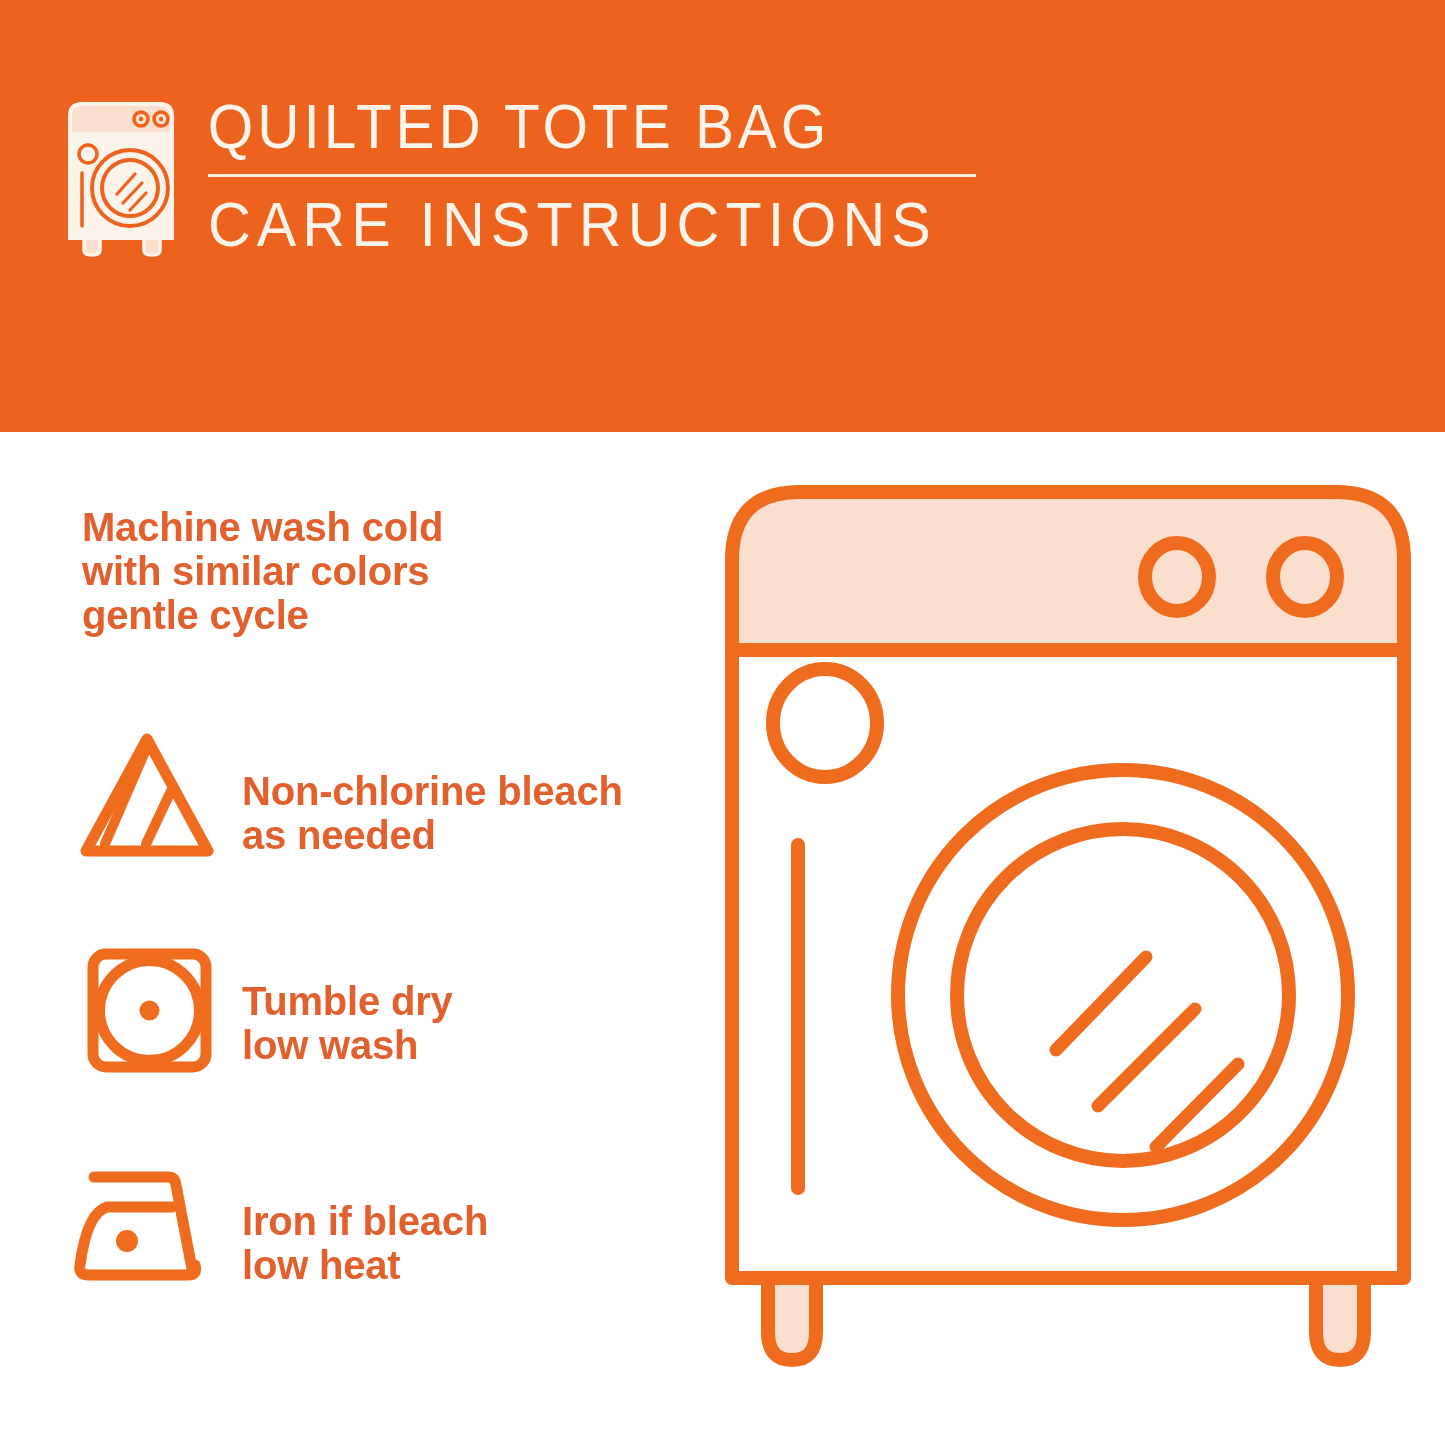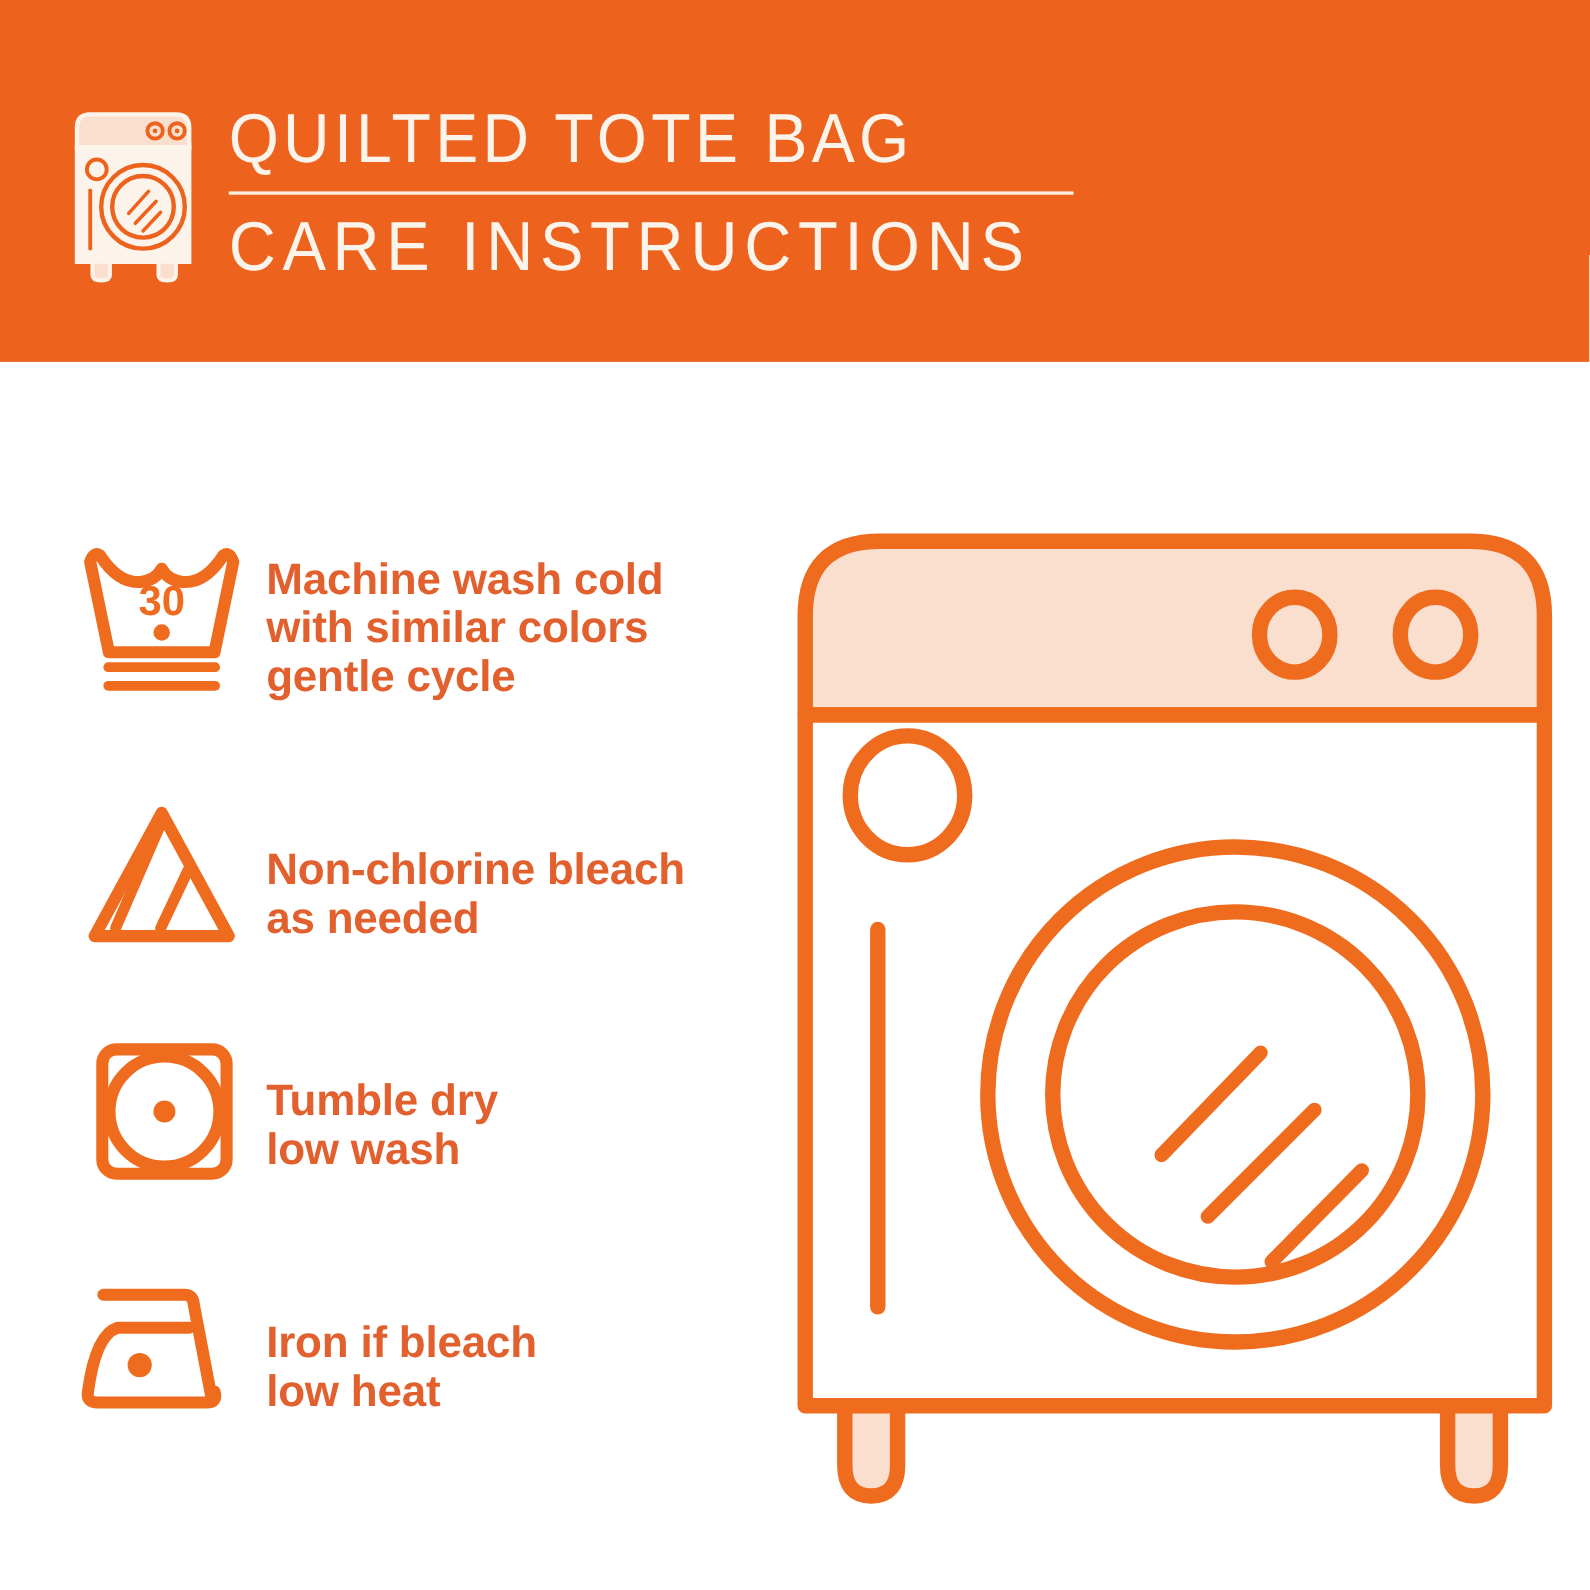--- a/index.html
+++ b/index.html
@@ -13,21 +13,21 @@
     font-family: "Liberation Sans", sans-serif;
     overflow: hidden;
     position: relative;
   }
 
   
   #header-band {
     position: absolute;
     left: 0; top: 0;
     width: 1445px;
-    height: 329px;
+    height: 432px;
     background: #ED631E;
   }
   #header-inner {
     position: absolute;
     left: 62px;
     top: 92px;
     display: flex;
     align-items: flex-start;
   }
   #header-logo {
@@ -159,34 +159,20 @@
       <div id="header-divider"></div>
       <div id="header-subtitle">CARE INSTRUCTIONS</div>
     </div>
 
   </div>
 </div>
 
 <div id="care-list">
 
   <div class="care-row" id="row-wash">
-    <div class="care-symbol">
-      <svg viewBox="0 0 150 140" width="150" height="140" xmlns="http://www.w3.org/2000/svg">
-
-        <path d="M10 18 Q13 8 19 12 Q36 38 56 36 Q70 34 75 24 Q80 34 94 36 Q114 38 131 12 Q137 8 140 18
-                 L123 100 L27 100 Z" fill="none" stroke="#EF6C1F" stroke-width="11" stroke-linejoin="round" stroke-linecap="round"></path>
-
-        <text x="75" y="66" font-family="'Liberation Sans', sans-serif" font-size="38" font-weight="bold" fill="#EF6C1F" text-anchor="middle">30</text>
-
-        <circle cx="75" cy="82" r="7.5" fill="#EF6C1F"></circle>
-
-        <rect x="22" y="109" width="106" height="9" rx="4.5" fill="#EF6C1F"></rect>
-        <rect x="22" y="126" width="106" height="9" rx="4.5" fill="#EF6C1F"></rect>
-      </svg>
-    </div>
     <div class="care-text">Machine wash cold
 with similar colors
 gentle cycle</div>
   </div>
 
   <div class="care-row" id="row-bleach">
     <div class="care-symbol">
       <svg viewBox="0 0 150 140" width="150" height="140" xmlns="http://www.w3.org/2000/svg">
 
         <path d="M75 14 L136 126 L14 126 Z" fill="none" stroke="#EF6C1F" stroke-width="11" stroke-linejoin="round"></path>

